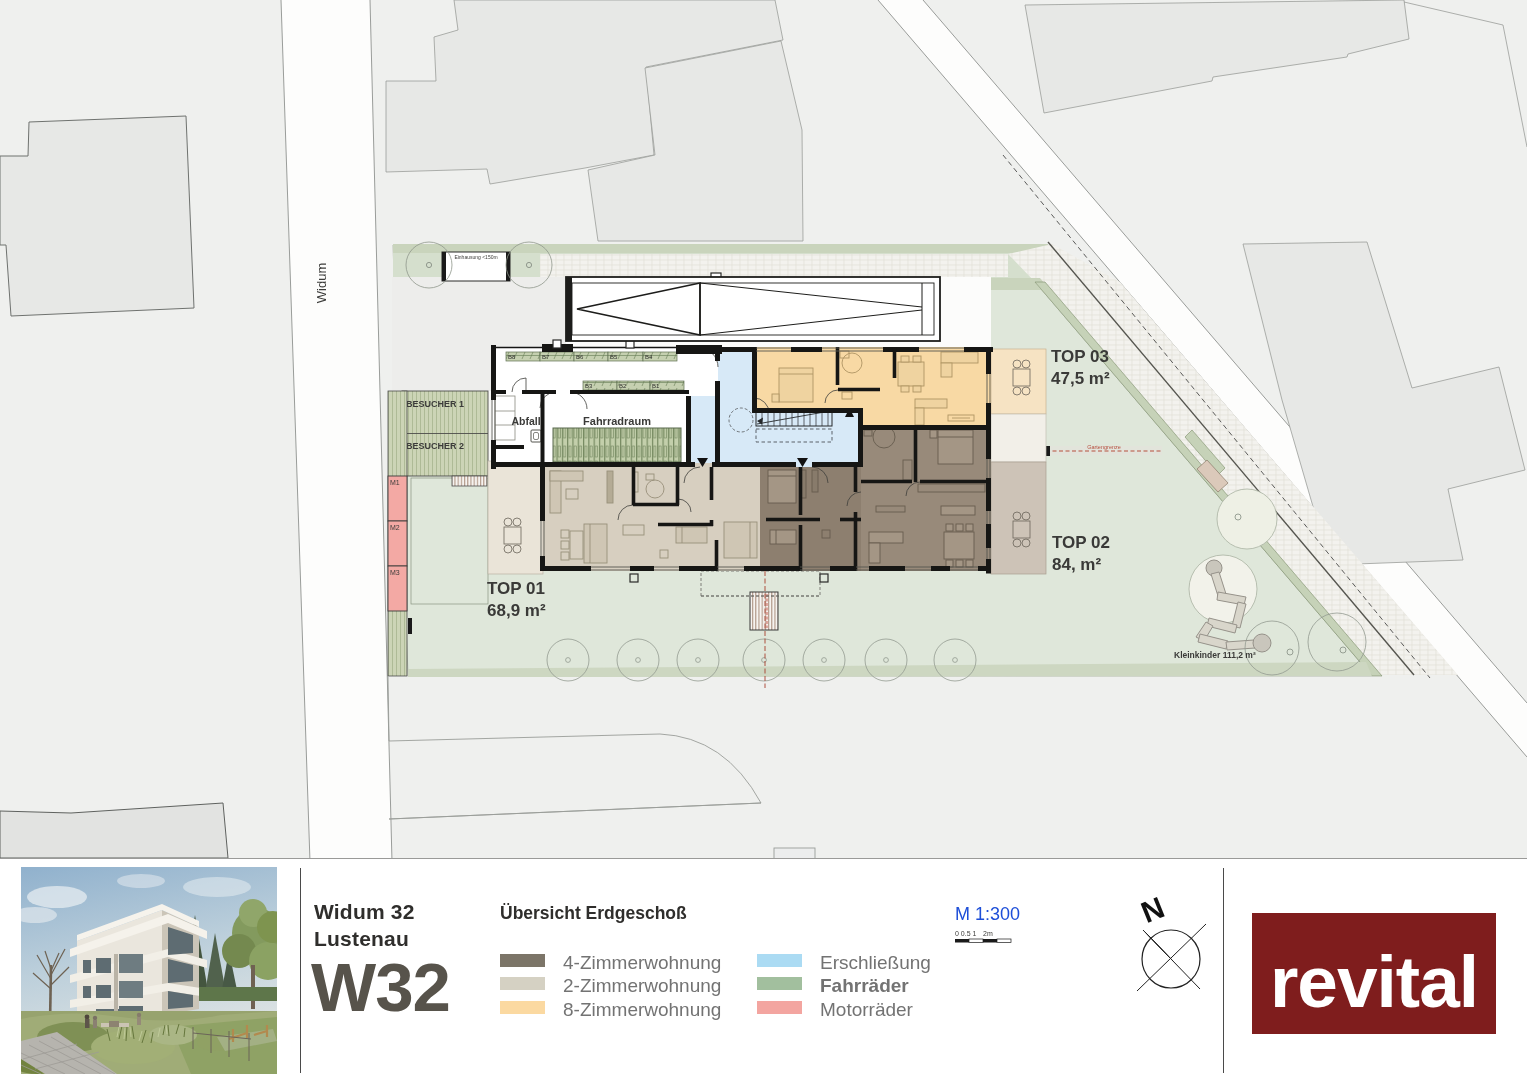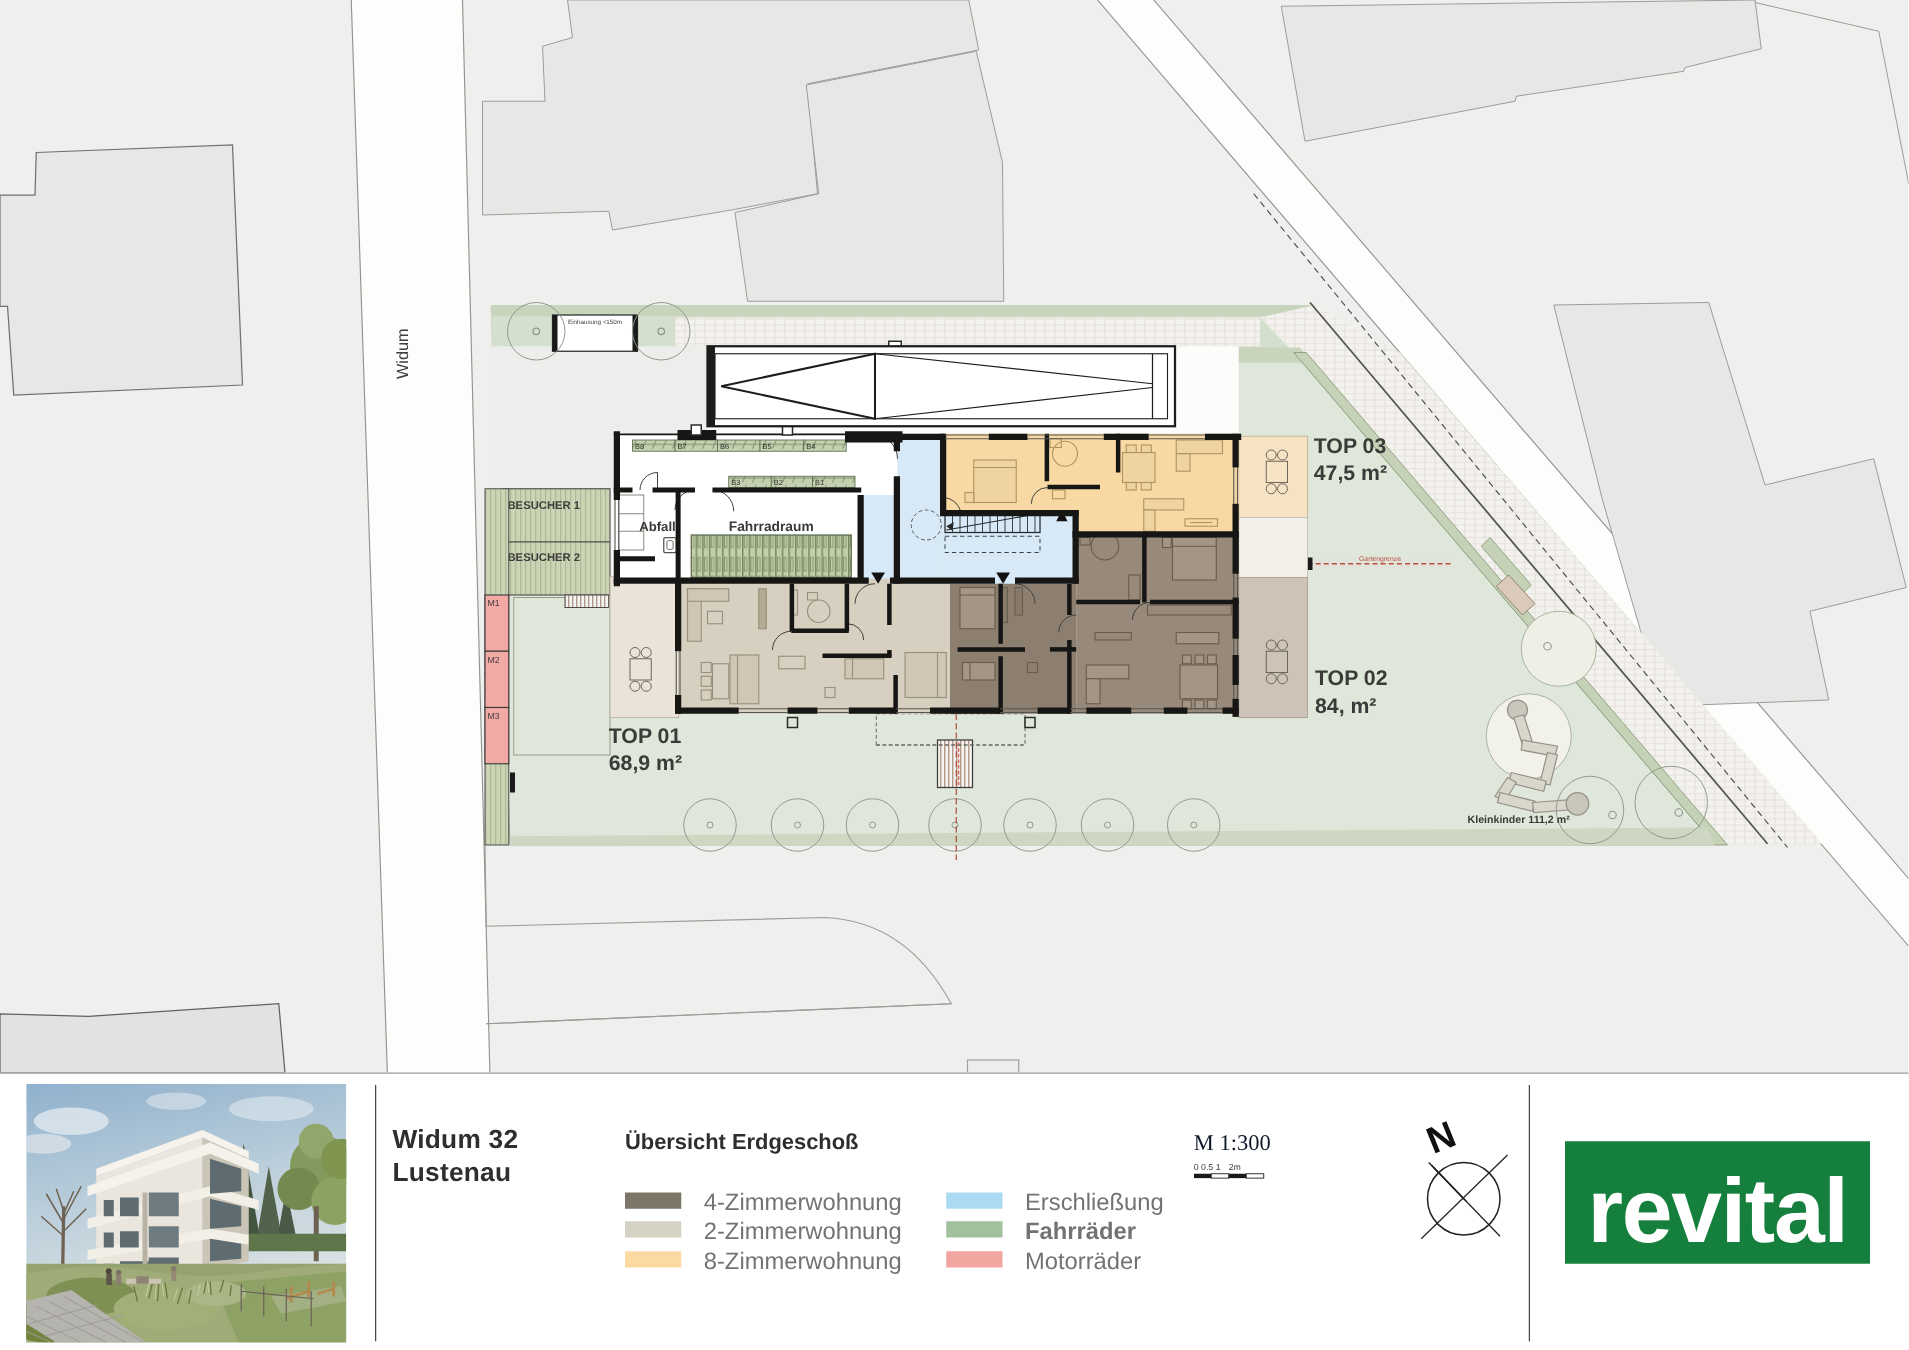--- a/index.html
+++ b/index.html
@@ -6,23 +6,23 @@
 *{box-sizing:border-box;}
 .page{position:relative;width:1527px;height:1080px;background:#fff;overflow:hidden;font-family:"Liberation Sans",sans-serif;}
 .plan{position:absolute;left:0;top:0;}
 .footer{position:absolute;left:0;top:858px;width:1527px;height:222px;background:#fff;border-top:1px solid #9a9a98;}
 .vdiv{position:absolute;top:868px;width:1px;height:205px;background:#4a4a4a;}
 .wtitle{position:absolute;left:314px;top:898px;font-size:21px;font-weight:bold;color:#2f2e2c;line-height:27px;letter-spacing:0.2px;}
 .w32{position:absolute;left:311px;top:948px;font-size:69px;font-weight:bold;color:#57534b;letter-spacing:-1px;}
 .ueb{position:absolute;left:500px;top:903px;font-size:17.5px;font-weight:bold;color:#2f2e2c;text-align:right;}
 .leg{position:absolute;font-size:19px;color:#737373;}
 .sw{position:absolute;width:45px;height:13px;}
-.m300{position:absolute;left:955px;top:904px;font-size:18px;color:#0f172a;font-family:Liberation Serif, serif;}
+.m300{position:absolute;left:955px;top:904px;font-size:18px;color:#1d4ed8;}
 .abbr{position:absolute;left:955px;top:951px;font-size:11.5px;color:#3c3c3a;line-height:17px;}
-.revital{position:absolute;left:1252px;top:913px;width:244px;height:98px;background:#15803d;}
+.revital{position:absolute;left:1252px;top:913px;width:244px;height:121px;background:#7f1d1d;}
 .revital span{position:absolute;left:50%;top:50%;transform:translate(-50%,-41%);font-size:73px;font-weight:bold;color:#fff;letter-spacing:-1px;}
 </style>
 </head>
 <body>
 <div class="page">
 <svg class="plan" width="1527" height="862" viewBox="0 0 1527 862">
 <defs>
 <pattern id="cob" width="8" height="5" patternUnits="userSpaceOnUse">
   <rect width="8" height="5" fill="#f3f2ee"></rect>
   <path d="M0,0H8M0,5H8M4,0V5" stroke="#e1ded6" stroke-width="0.7" fill="none"></path>
@@ -606,20 +606,21 @@
 <rect x="80" y="156" width="28" height="4" fill="#cbc4b4"></rect>
 <circle cx="66" cy="150" r="2.4" fill="#4e463c"></circle>
       <rect x="64" y="152" width="4.5" height="9" fill="#5d544a"></rect>
 <circle cx="74" cy="151" r="2.2" fill="#7a7164"></circle>
       <rect x="72" y="153" width="4" height="8" fill="#8a8071"></rect>
 <circle cx="118" cy="148" r="2.2" fill="#857b6c"></circle>
       <rect x="116" y="150" width="4" height="8" fill="#958a78"></rect>
 <rect x="88" y="154" width="10" height="6" fill="#8d8371"></rect>
 </svg>
 <div class="wtitle">Widum 32<br>Lustenau</div>
+<div class="w32">W32</div>
 <div class="ueb">Übersicht Erdgeschoß</div>
 <div class="sw" style="left:500px;top:954px;background:#7c7568;"></div>
 <div class="sw" style="left:500px;top:977px;background:#d5d1c3;"></div>
 <div class="sw" style="left:500px;top:1001px;background:#fbd9a1;"></div>
 <div class="leg" style="left:563px;top:952px;">4-Zimmerwohnung</div>
 <div class="leg" style="left:563px;top:975px;">2-Zimmerwohnung</div>
 <div class="leg" style="left:563px;top:999px;">8-Zimmerwohnung</div>
 <div class="sw" style="left:757px;top:954px;background:#abdbf3;"></div>
 <div class="sw" style="left:757px;top:977px;background:#a2bf9e;"></div>
 <div class="sw" style="left:757px;top:1001px;background:#f3a5a0;"></div>

